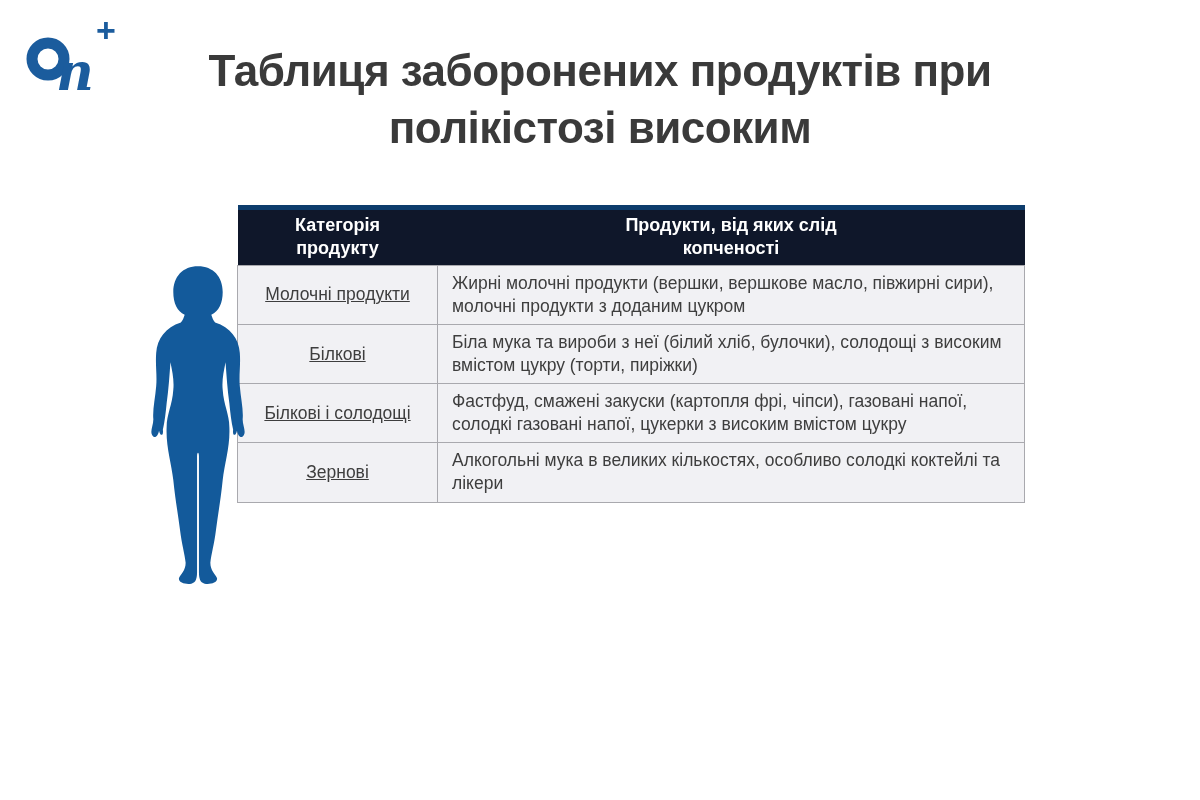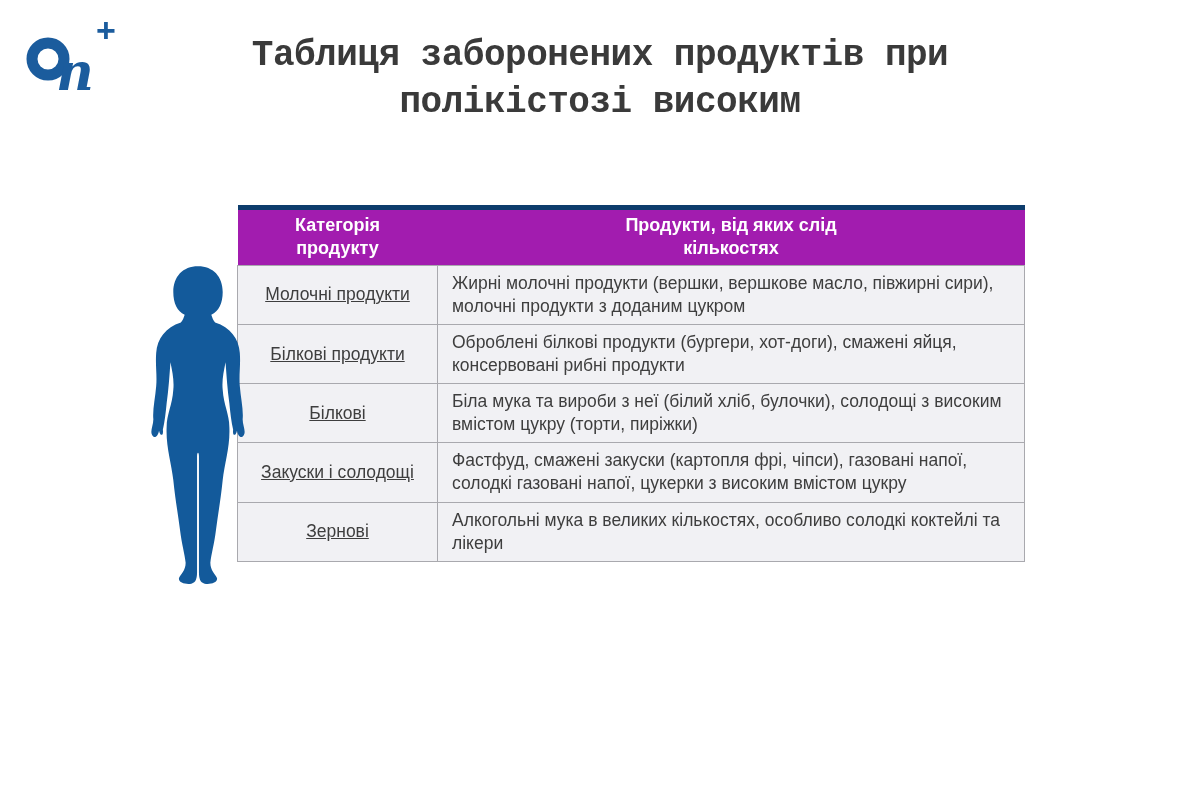--- a/index.html
+++ b/index.html
@@ -10,34 +10,34 @@
     background:#ffffff;
     overflow:hidden;
     font-family:"Liberation Sans", sans-serif;
   }
 
   
   .logo { position:absolute; left:22px; top:14px; width:104px; height:94px; }
 
   
   .title {
-    position:absolute; left:200px; top:33px; width:800px;
-    text-align:center; font-weight:bold; font-size:36px;
-    color:#3a3a3a; line-height:1.3; letter-spacing:-0.5px;font-family:Liberation Mono, monospace;
+    position:absolute; left:200px; top:42px; width:800px;
+    text-align:center; font-weight:bold; font-size:44px;
+    color:#3a3a3a; line-height:1.3; letter-spacing:-0.5px;
   }
   .title span { display:block; }
 
   
   table.food-table {
     position:absolute; left:237px; top:205px; width:788px;
     border-collapse:collapse; table-layout:fixed;
   }
   table.food-table col.c1 { width:200px; }
   table.food-table th {
-    background:#a21caf;
+    background:#0f172a;
     border-top:5px solid #0d3c6c;
     color:#ffffff; font-weight:bold; font-size:18px;
     text-align:center; vertical-align:middle;
     padding:4px 8px; height:53px; line-height:1.3;
   }
   table.food-table th span { display:block; }
   table.food-table td {
     background:#f1f1f4;
     border:1px solid #a9a9ae;
     font-size:17.5px; color:#3e3e3e;
@@ -124,39 +124,35 @@
         <col class="c2">
       </colgroup>
     <thead>
       <tr>
         <th>
           <span>Категорія</span>
           <span>продукту</span>
         </th>
         <th>
           <span>Продукти, від яких слід</span>
-          <span>кількостях</span>
+          <span>копченості</span>
         </th>
       </tr>
     </thead>
     <tbody>
       <tr>
         <td class="cat">Молочні продукти</td>
         <td class="desc">Жирні молочні продукти (вершки, вершкове масло, півжирні сири), молочні продукти з доданим цукром</td>
       </tr>
       <tr>
-        <td class="cat">Білкові продукти</td>
-        <td class="desc">Оброблені білкові продукти (бургери, хот-доги), смажені яйця, консервовані рибні продукти</td>
-      </tr>
-      <tr>
         <td class="cat">Білкові</td>
         <td class="desc">Біла мука та вироби з неї (білий хліб, булочки), солодощі з високим вмістом цукру (торти, пиріжки)</td>
       </tr>
       <tr>
-        <td class="cat">Закуски і солодощі</td>
+        <td class="cat">Білкові і солодощі</td>
         <td class="desc">Фастфуд, смажені закуски (картопля фрі, чіпси), газовані напої, солодкі газовані напої, цукерки з високим вмістом цукру</td>
       </tr>
       <tr>
         <td class="cat">Зернові</td>
         <td class="desc">Алкогольні мука в великих кількостях, особливо солодкі коктейлі та лікери</td>
       </tr>
     </tbody>
   </table>
 
 </div>

